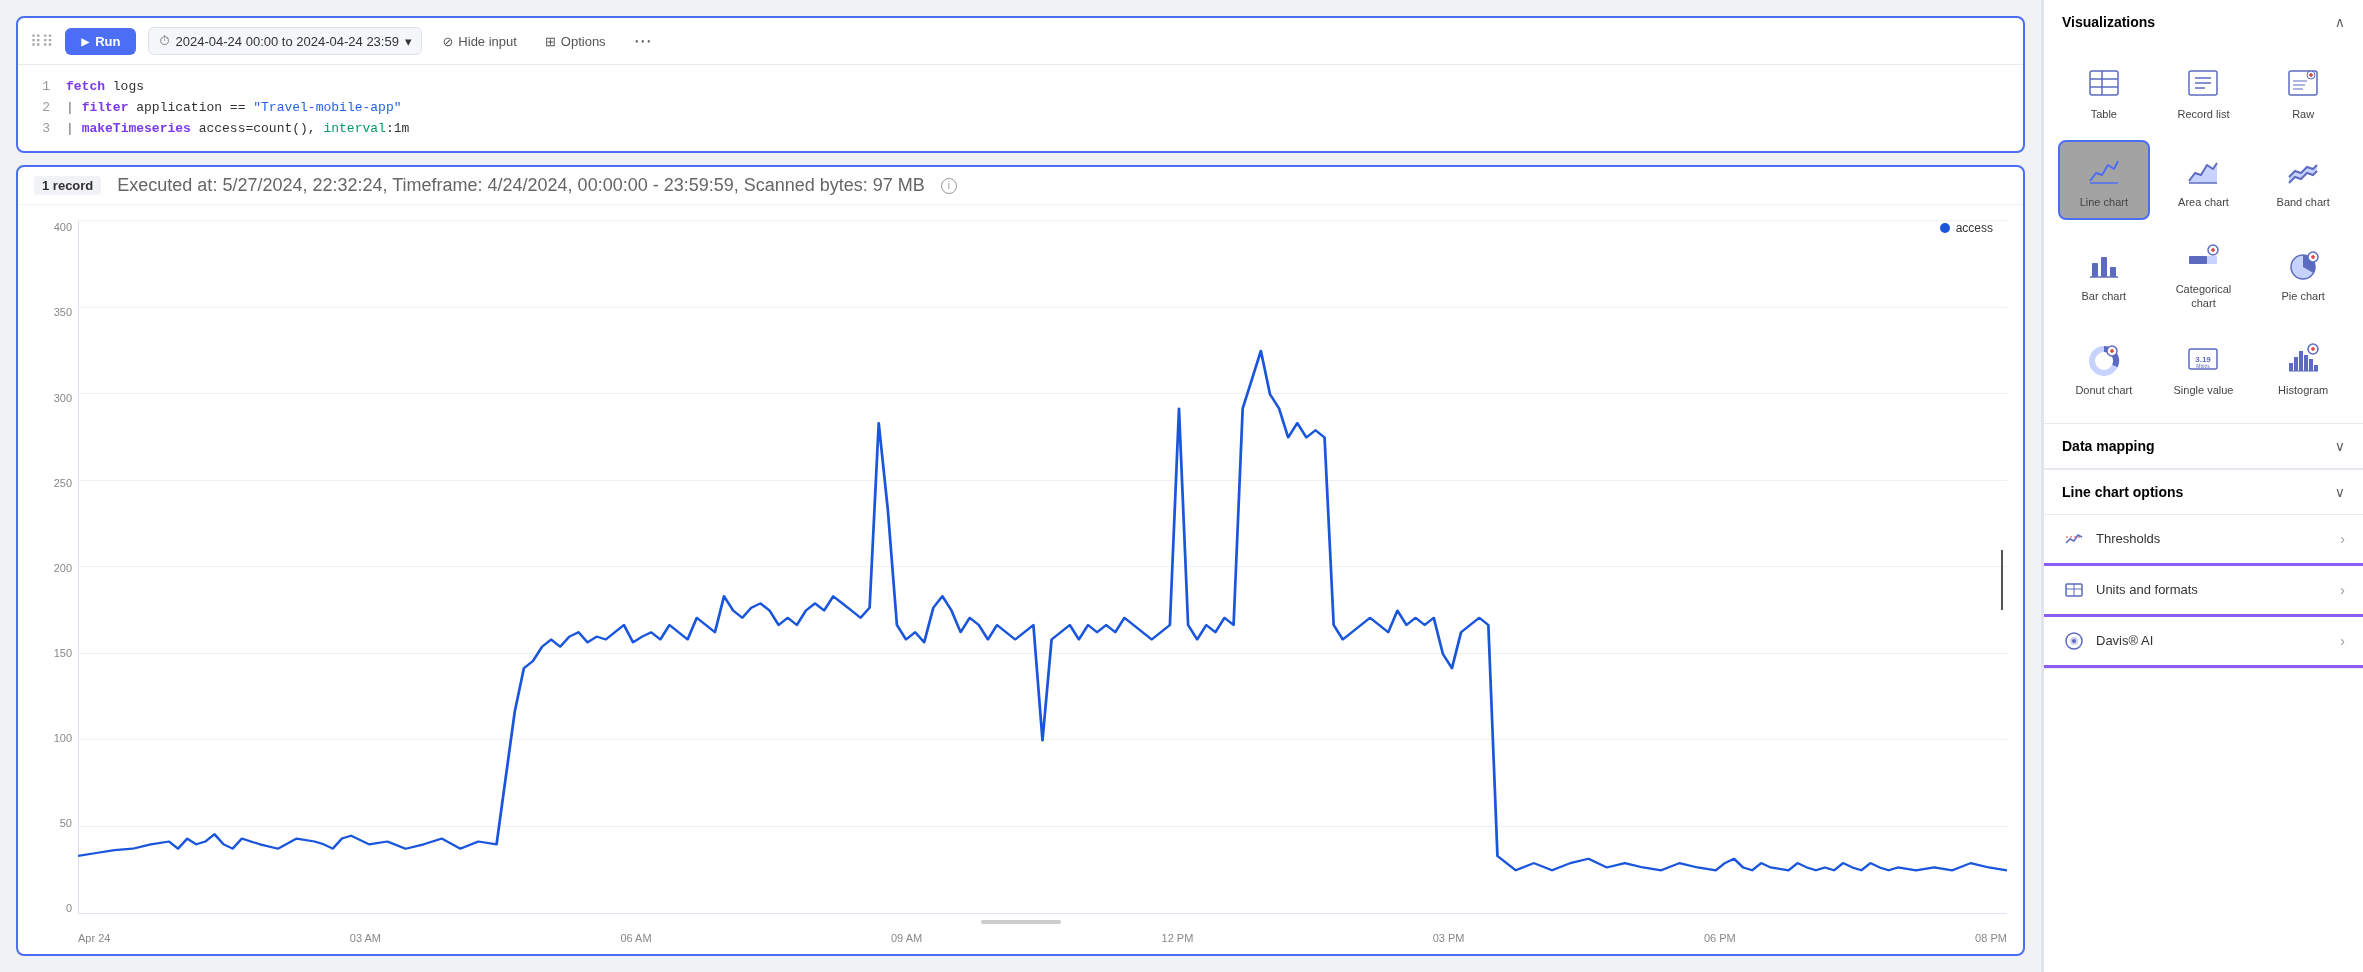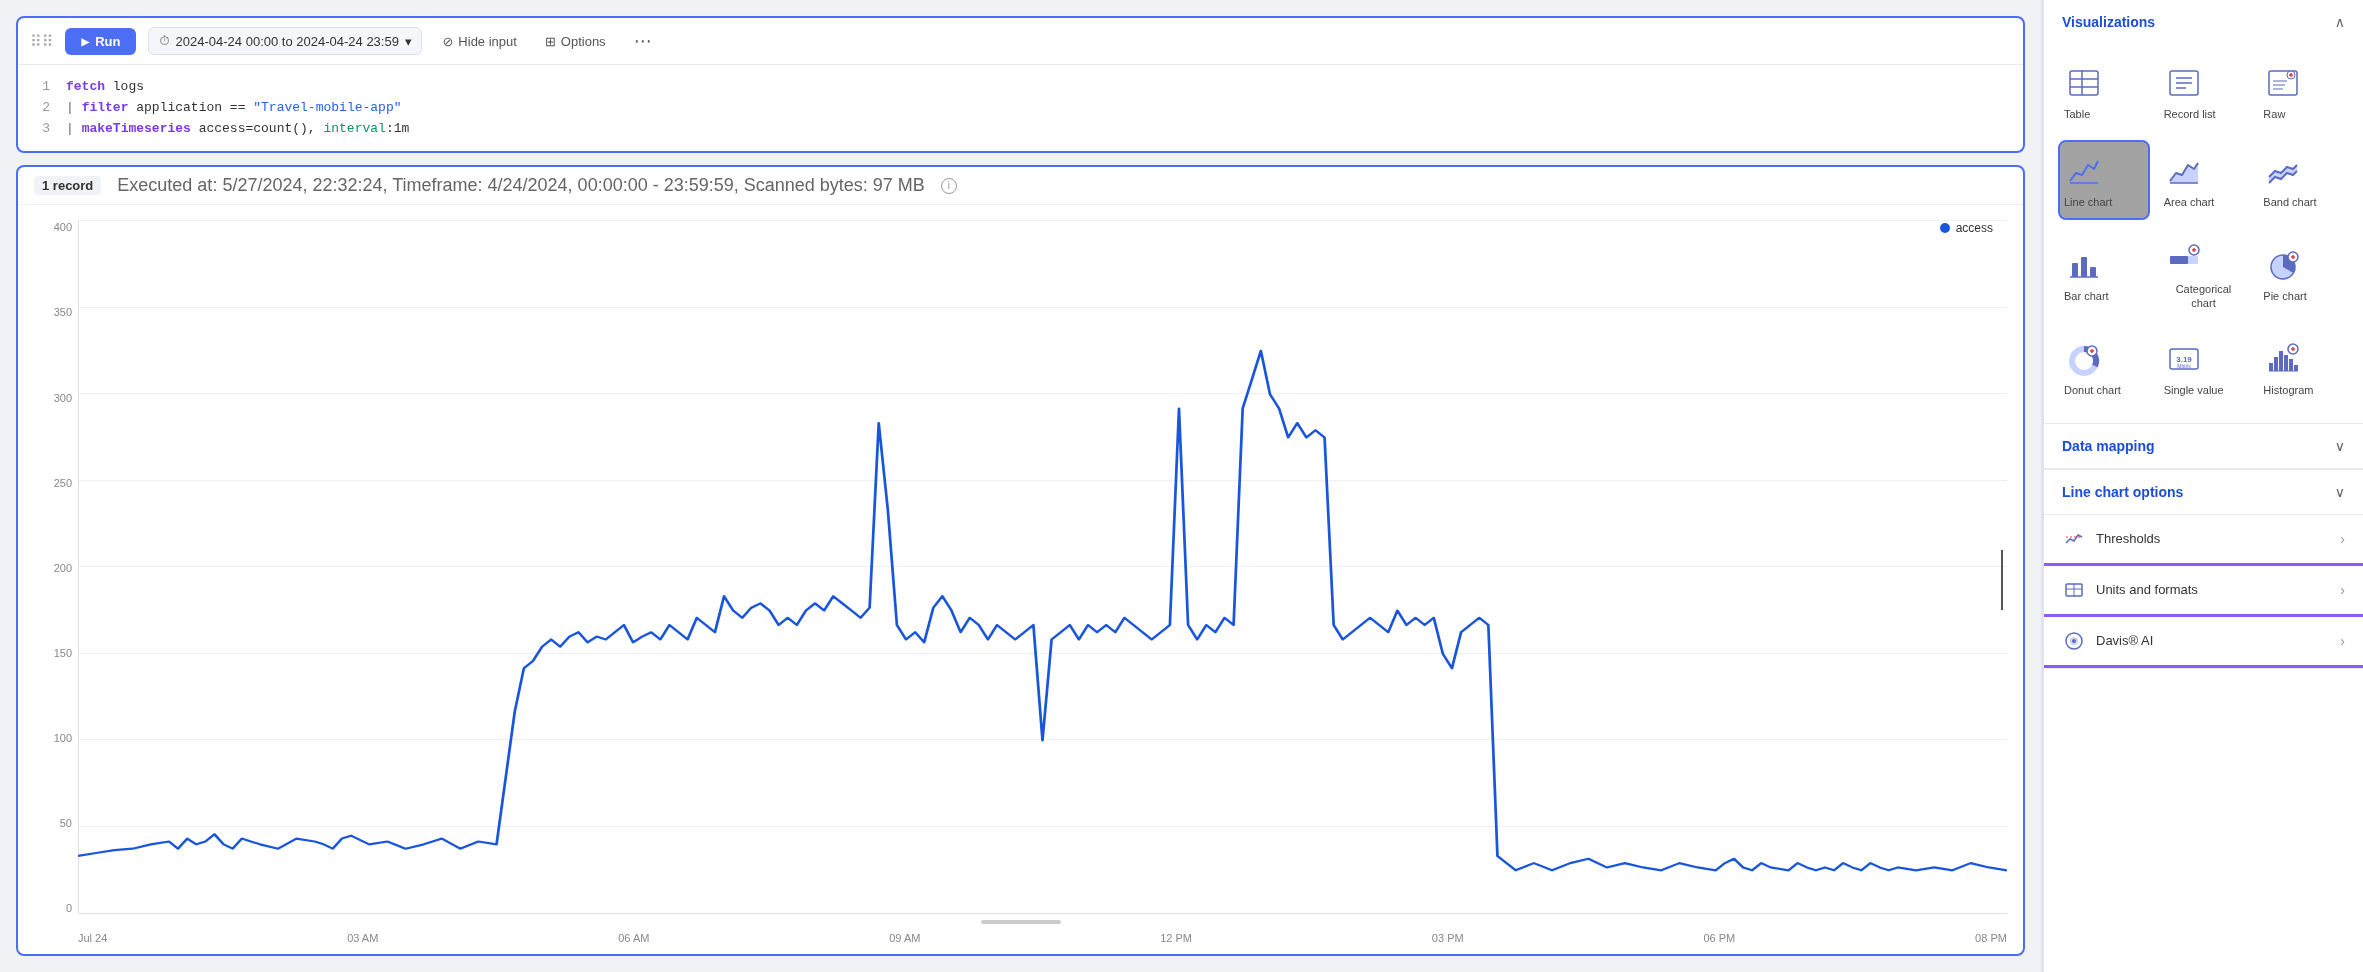--- a/index.html
+++ b/index.html
@@ -294,40 +294,40 @@
       display: flex;
       align-items: center;
       justify-content: space-between;
       padding: 14px 18px;
       cursor: pointer;
     }
 
     .sidebar-section-title {
       font-size: 14px;
       font-weight: 600;
-      color: #1d4ed8;
+      color: #000000;
     }
 
     .collapse-icon {
       color: #666;
       font-size: 14px;
     }
 
     
     .viz-grid {
       display: grid;
       grid-template-columns: repeat(3, 1fr);
       gap: 8px;
       padding: 8px 14px 14px;
     }
 
     .viz-item {
       display: flex;
       flex-direction: column;
-      align-items: flex-start;
+      align-items: center;
       justify-content: center;
       padding: 8px 4px;
       border-radius: 8px;
       cursor: pointer;
       border: 2px solid transparent;
       min-height: 80px;
       text-align: center;
     }
 
     .viz-item.active {
@@ -516,21 +516,21 @@
             780,440 790,450 800,445 810,450 820,445 830,442 840,448 850,445 860,448
             870,450 880,445 890,448 900,450 905,445 910,442 915,448 920,450 925,445
             930,448 940,450 945,445 950,448 955,450 960,448 965,450 970,445 975,448
             980,450 985,445 990,448 995,450 1000,448 1010,450 1020,448 1030,450 1040,445 1050,448 1060,450
           "></polyline>
       </svg>
 
       <div class="drag-line"></div>
 
       <div class="x-axis">
-        <span class="x-label">Jul 24</span>
+        <span class="x-label">Apr 24</span>
         <span class="x-label">03 AM</span>
         <span class="x-label">06 AM</span>
         <span class="x-label">09 AM</span>
         <span class="x-label">12 PM</span>
         <span class="x-label">03 PM</span>
         <span class="x-label">06 PM</span>
         <span class="x-label">08 PM</span>
       </div>
 
       <div class="scroll-bar"></div>

